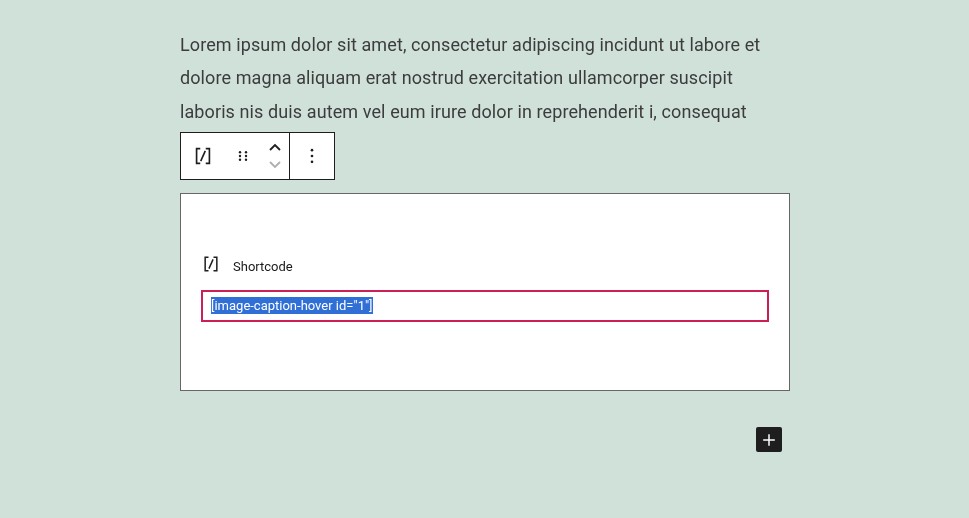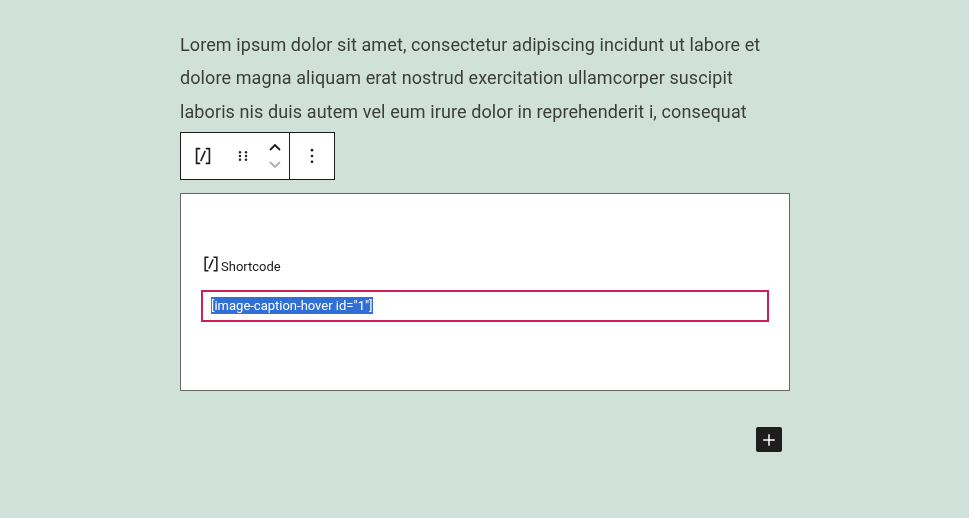--- a/index.html
+++ b/index.html
@@ -75,21 +75,21 @@
       margin-top: 32px;
       border: 1px solid #666;
       background: #fff;
       min-height: 198px;
       position: relative;
       padding: 60px 20px 40px 20px;
     }
     .block-header {
       display: flex;
       align-items: center;
-      gap: 0;
+      gap: 12px;
       margin-bottom: 12px;
     }
     .block-header .label {
       font-size: 13px;
       color: #1a1a1a;
       font-weight: 400;
     }
     .shortcode-input {
       border: 2px solid #cc1f56;
       padding: 6px 8px 5px 8px;

